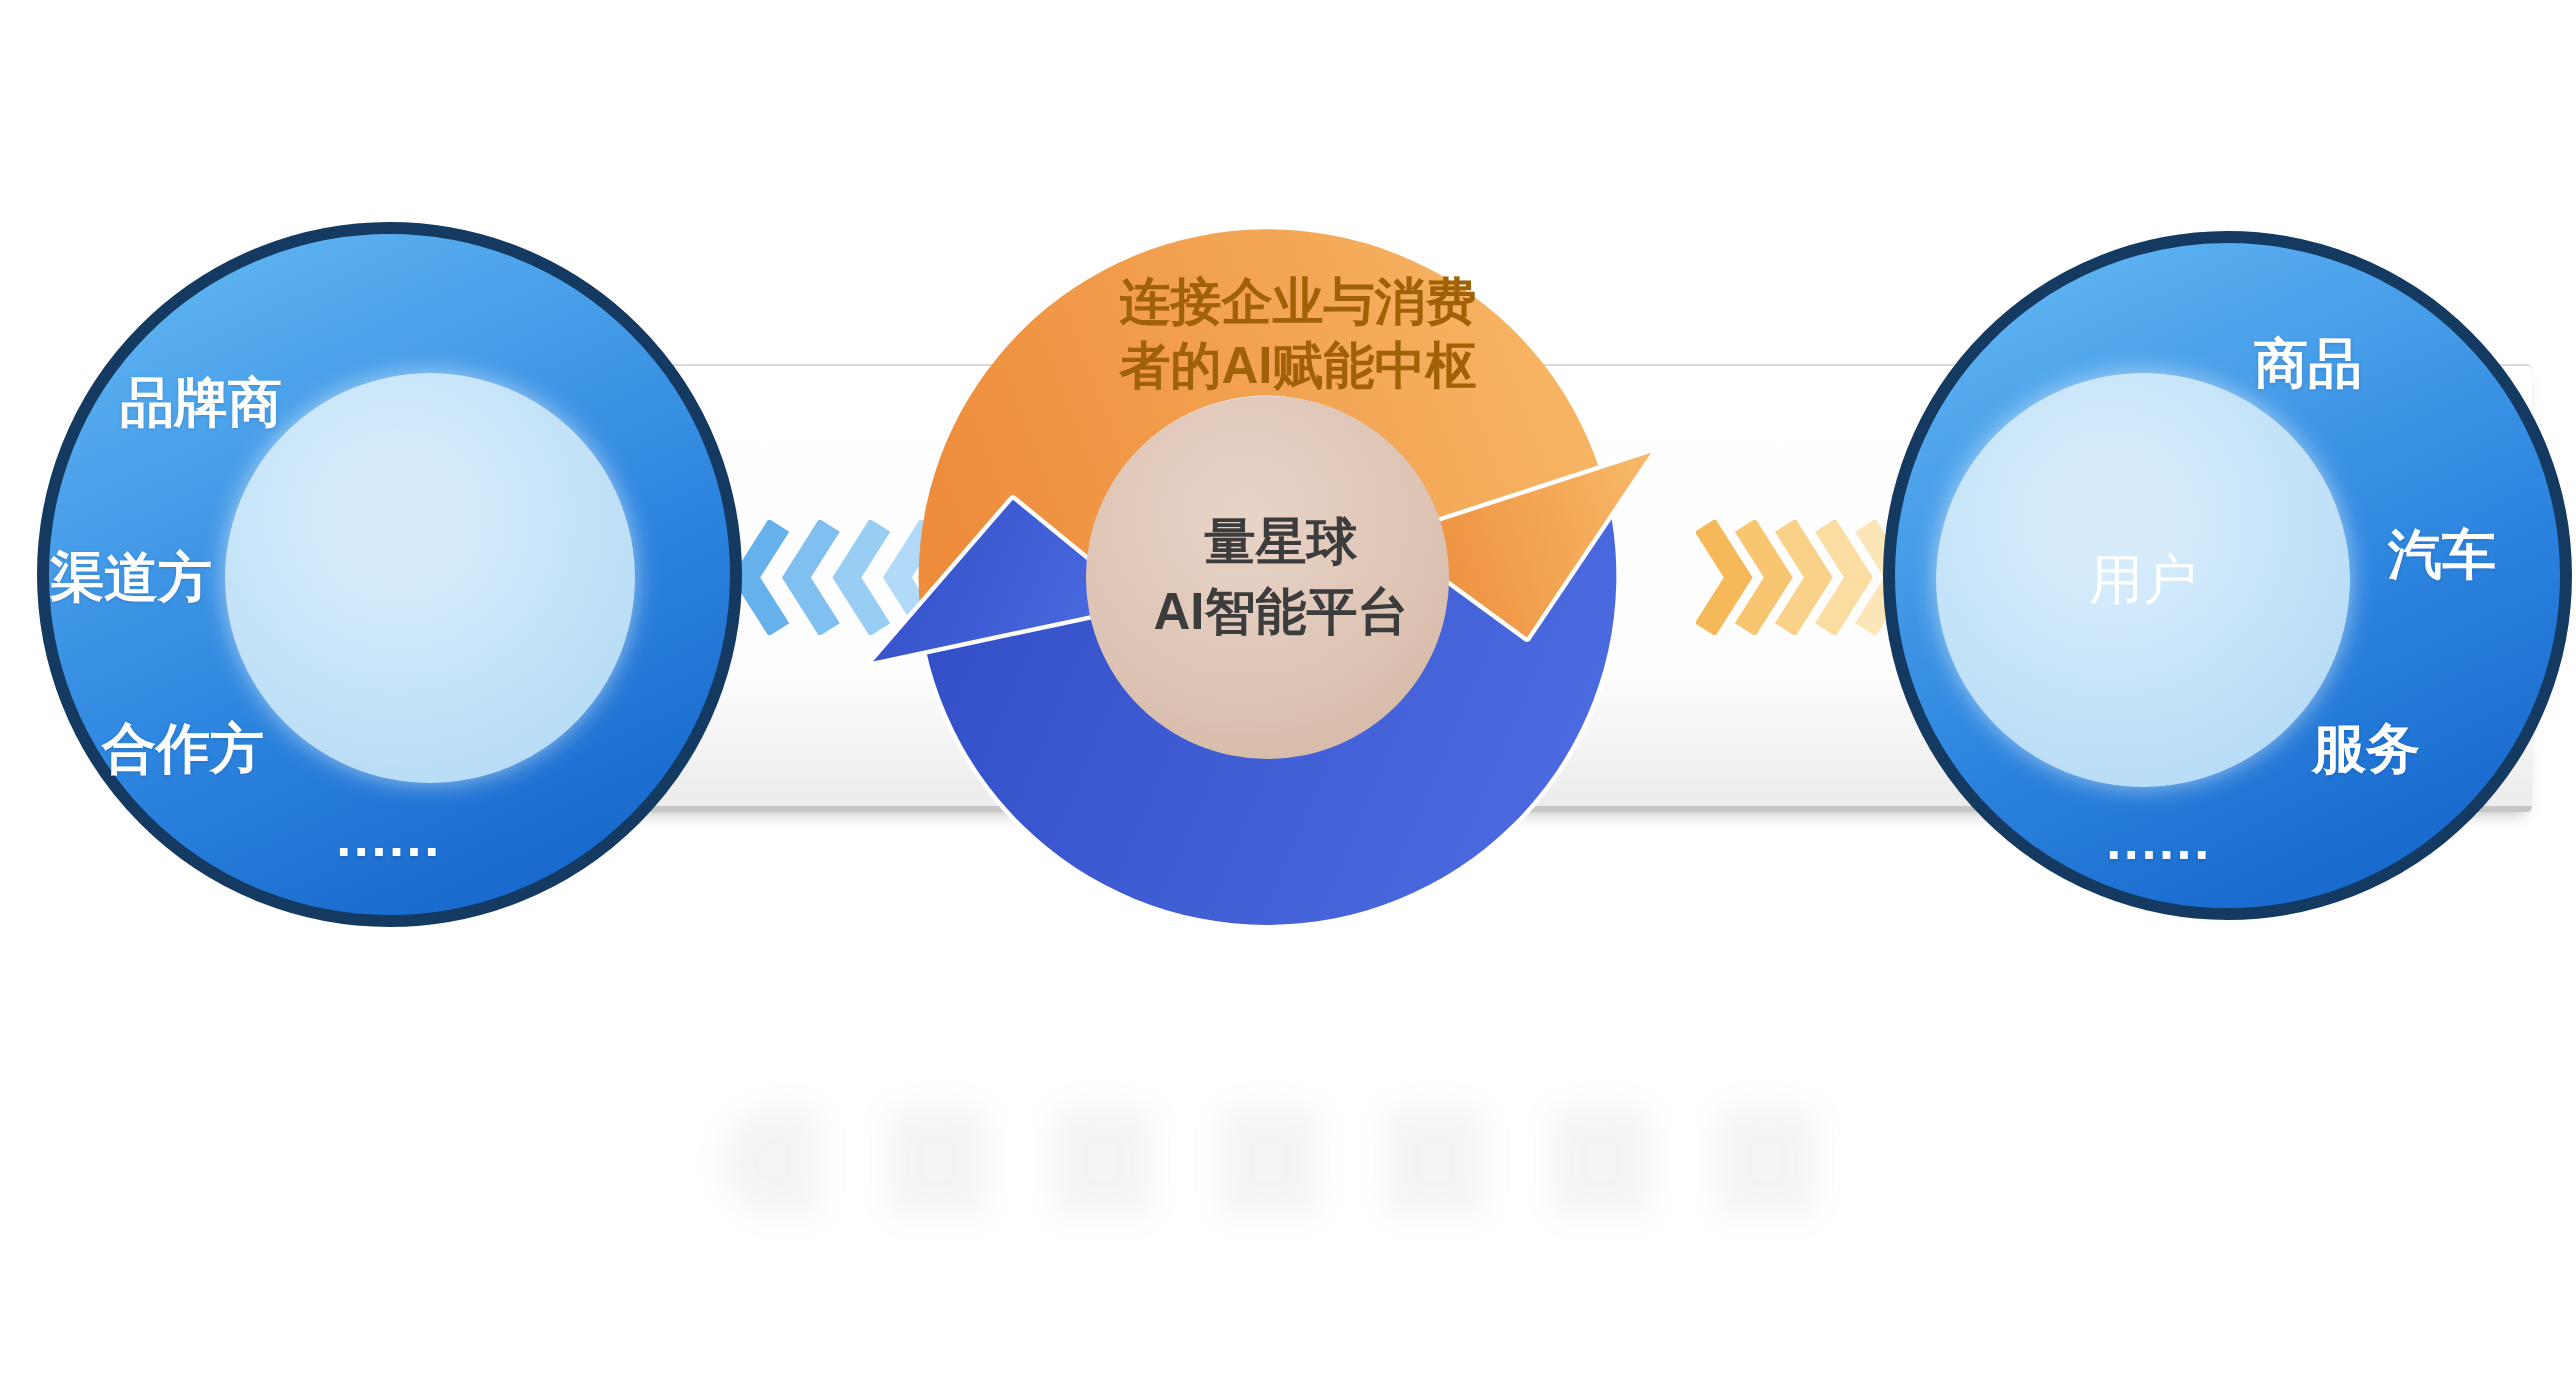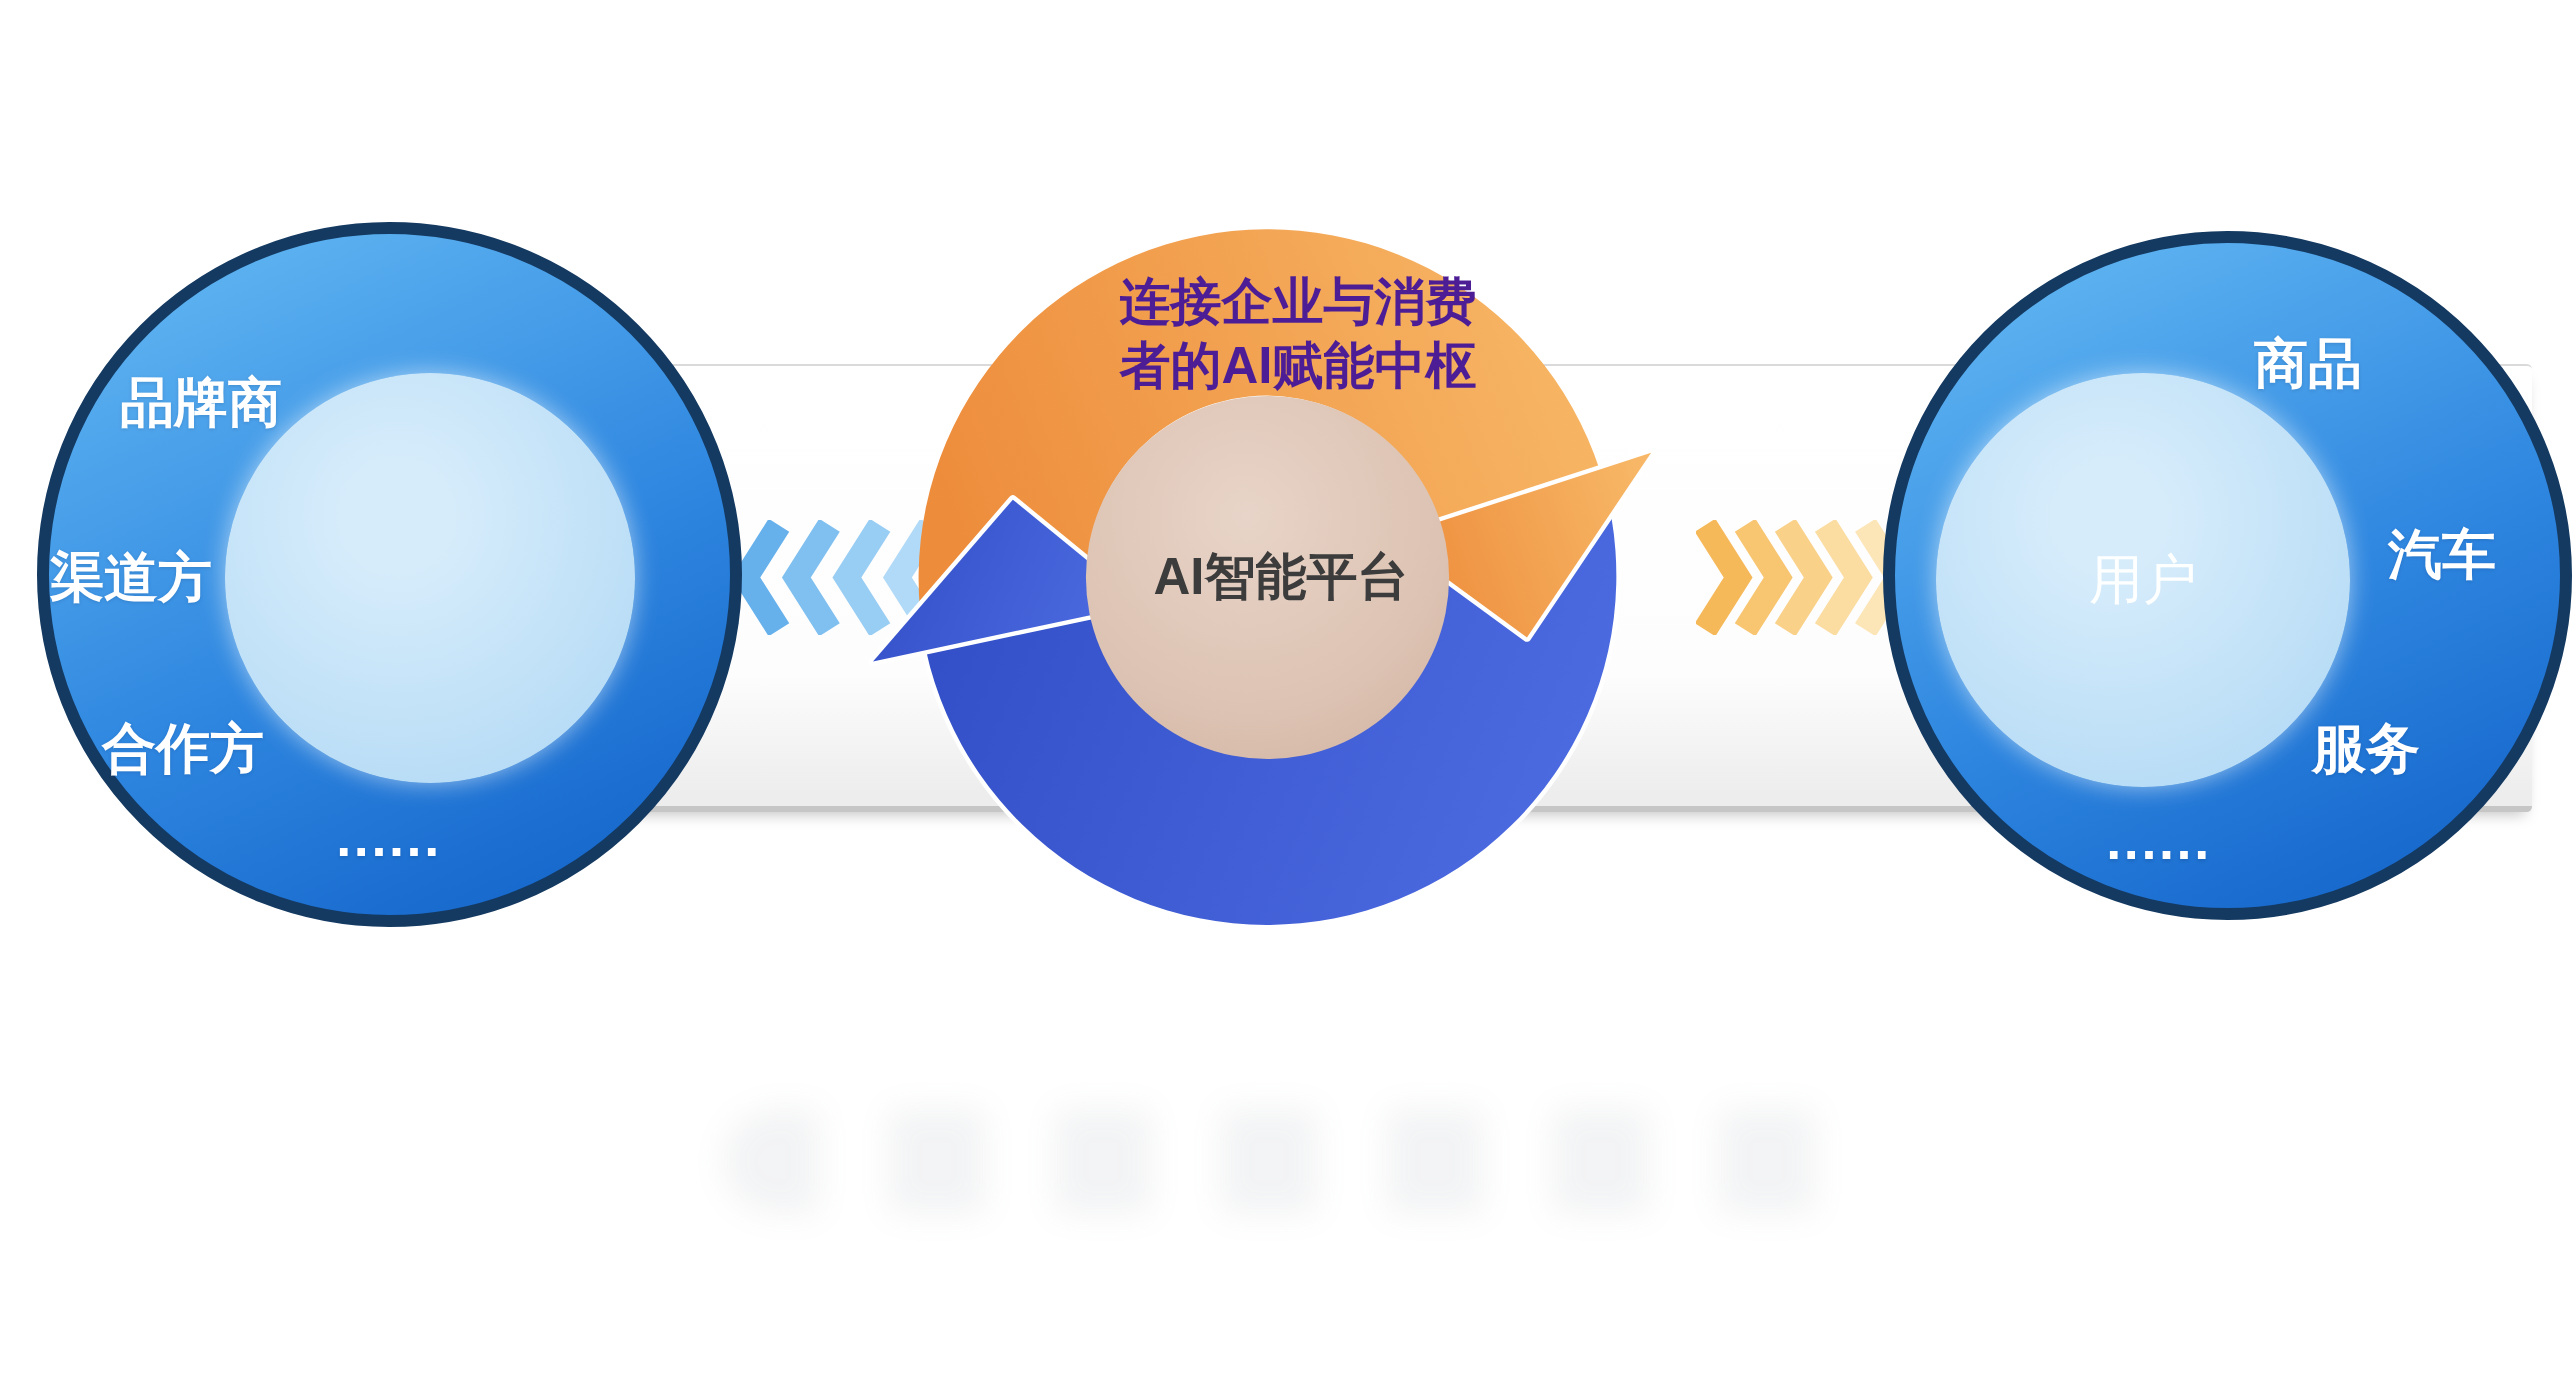--- a/index.html
+++ b/index.html
@@ -40,21 +40,21 @@
   .lbl {
     position:absolute; transform:translate(-50%,-50%);
     color:#ffffff; font-size:54px; font-weight:600; white-space:nowrap;
     z-index:6; text-shadow:0 1.7px 3.5px rgba(0,40,90,.18);
   }
   .lbl-inner { color:rgba(255,255,255,.97); font-weight:500; text-shadow:none; }
   .lbl-dots  { letter-spacing:2.6px; font-weight:700; }
 
   .caption {
     position:absolute; transform:translate(-50%,-50%); text-align:center;
-    color:#4c1d95; font-weight:700; font-size:51px; line-height:1.26;
+    color:#a16207; font-weight:700; font-size:51px; line-height:1.26;
     white-space:nowrap; z-index:6;
   }
   .caption-core { color:#3c3c3c; line-height:1.38; }
 
   .chevrons { position:absolute; z-index:2; }
   .hub-svg  { position:absolute; left:831px; top:141px; width:873px; height:873px; z-index:5; }
 
   
   .faint-watermark {
     position:absolute; left:723px; top:1109px; width:1135px; height:105px;
@@ -139,20 +139,21 @@
 
     <circle cx="500" cy="500" r="208" fill="url(#gradCore)"></circle>
   </svg>
 
   <div class="caption" style="left:1298px; top:334px;">
     <div>连接企业与消费</div>
     <div>者的AI赋能中枢</div>
   </div>
 
   <div class="caption caption-core" style="left:1281px; top:577px;">
+    <div>量星球</div>
     <div>AI智能平台</div>
   </div>
 
   <div class="caption" style="left:1275px; top:847px;">
   </div>
 
 </div>
 
 
 </body></html>

